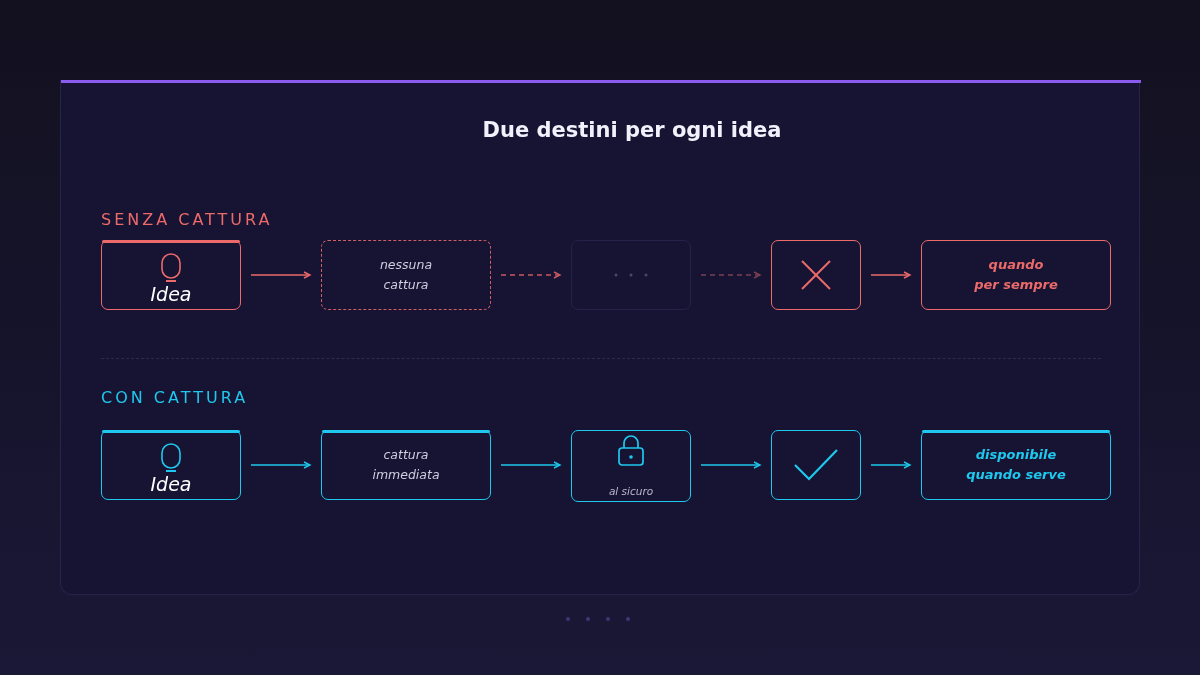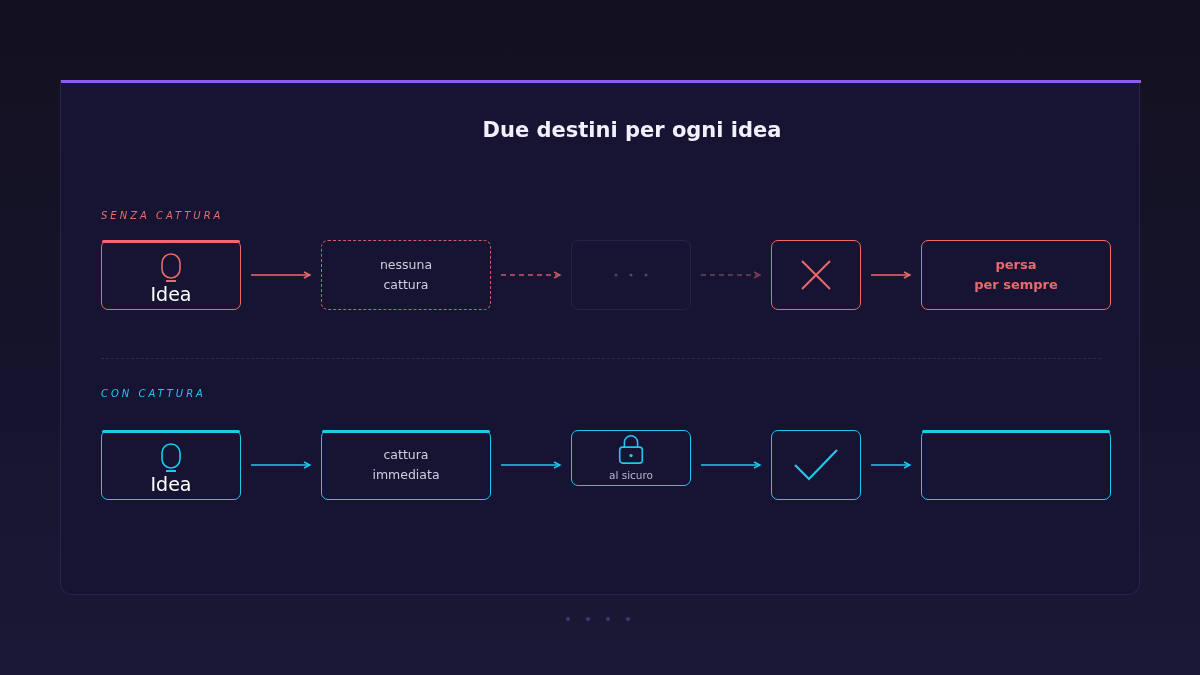--- a/index.html
+++ b/index.html
@@ -19,26 +19,27 @@
   }
   .card-accent {
     position: absolute; left: 0; top: 0; width: 1080px; height: 3px;
     background: #8a5cf0;
   }
   .title {
     position: absolute; left: 0; top: 38px; width: 1080px; text-align: center;
     color: #f2f0fa; font-weight: bold; font-size: 21px; margin-left: 31px;
   }
   .row-label {
-    position: absolute; left: 40px; font-size: 10px; letter-spacing: 3px; font-style: italic;
+    position: absolute; left: 40px; font-size: 16px; letter-spacing: 3px;
   }
   .node {
     position: absolute; box-sizing: border-box; border-radius: 7px;
     display: flex; flex-direction: column; align-items: center; justify-content: center;
     text-align: center;
+    font-style: italic;
   }
   .node .topbar {
     position: absolute; left: 0; top: -1px; right: 0; height: 3px; border-radius: 2px;
   }
   .node-text { font-size: 12.5px; color: #cfcde0; line-height: 20px; white-space: pre-line; }
   .node-text.big { font-size: 19px; color: #ffffff; }
   .node-text.bold { font-weight: bold; font-size: 13px; line-height: 20px; }
   .node-text.small { font-size: 10.5px; color: #b8b6cc; }
   .arrow { position: absolute; height: 10px; }
   .divider {
@@ -102,21 +103,21 @@
       <line x1="31" y1="3" x2="3" y2="31" stroke="#ec6a6a" stroke-width="2"></line>
     </svg>
   </div>
 
   <svg class="arrow" style="left:810px;top:190px;" width="42" height="10">
     <line x1="0" y1="5" x2="38" y2="5" stroke="#ec6a6a" stroke-width="1.4"></line>
     <polyline points="33,2 39,5 33,8" fill="none" stroke="#ec6a6a" stroke-width="1.4"></polyline>
   </svg>
 
   <div class="node" style="left:860px;top:160px;width:190px;height:70px;border:1.5px solid #ec6a6a;">
-    <div class="node-text bold" style="color:#ec6a6a;">persa
+    <div class="node-text bold" style="color:#ec6a6a;">quando
 per sempre</div>
   </div>
 
   <div class="divider"></div>
 
   <div class="row-label" style="top:308px;color:#1ec8ee;">CON CATTURA</div>
 
   <div class="node" style="left:40px;top:350px;width:140px;height:70px;border:1.5px solid #1ec8ee;">
     <div class="topbar" style="background:#1ec8ee;"></div>
     <svg width="24" height="32" viewBox="0 0 24 32" style="margin-top:6px">
@@ -135,21 +136,21 @@
     <div class="topbar" style="background:#1ec8ee;"></div>
     <div class="node-text">cattura
 immediata</div>
   </div>
 
   <svg class="arrow" style="left:440px;top:380px;" width="62" height="10">
     <line x1="0" y1="5" x2="58" y2="5" stroke="#1ec8ee" stroke-width="1.4"></line>
     <polyline points="53,2 59,5 53,8" fill="none" stroke="#1ec8ee" stroke-width="1.4"></polyline>
   </svg>
 
-  <div class="node" style="left:510px;top:350px;width:120px;height:56px;border:1.5px solid #1ec8ee;justify-content:space-between;">
+  <div class="node" style="left:510px;top:350px;width:120px;height:72px;border:1.5px solid #1ec8ee;justify-content:space-between;">
     <svg width="30" height="34" viewBox="0 0 30 34" style="margin-top:2px">
       <path d="M8 15 V10 a7 7 0 0 1 14 0 V15" fill="none" stroke="#1ec8ee" stroke-width="1.7"></path>
       <rect x="3" y="15" width="24" height="17" rx="3" fill="none" stroke="#1ec8ee" stroke-width="1.7"></rect>
       <circle cx="15" cy="24" r="1.8" fill="#1ec8ee"></circle>
     </svg>
     <div class="node-text small">al sicuro</div>
   </div>
 
   <svg class="arrow" style="left:640px;top:380px;" width="62" height="10">
     <line x1="0" y1="5" x2="58" y2="5" stroke="#1ec8ee" stroke-width="1.4"></line>
@@ -162,20 +163,22 @@
     </svg>
   </div>
 
   <svg class="arrow" style="left:810px;top:380px;" width="42" height="10">
     <line x1="0" y1="5" x2="38" y2="5" stroke="#1ec8ee" stroke-width="1.4"></line>
     <polyline points="33,2 39,5 33,8" fill="none" stroke="#1ec8ee" stroke-width="1.4"></polyline>
   </svg>
 
   <div class="node" style="left:860px;top:350px;width:190px;height:70px;border:1.5px solid #1ec8ee;">
     <div class="topbar" style="background:#1ec8ee;"></div>
+    <div class="node-text bold" style="color:#1ec8ee;">disponibile
+quando serve</div>
   </div>
 </div>
 
 <div class="dots">
   <span></span>
   <span></span>
   <span></span>
   <span></span>
 </div>
 

